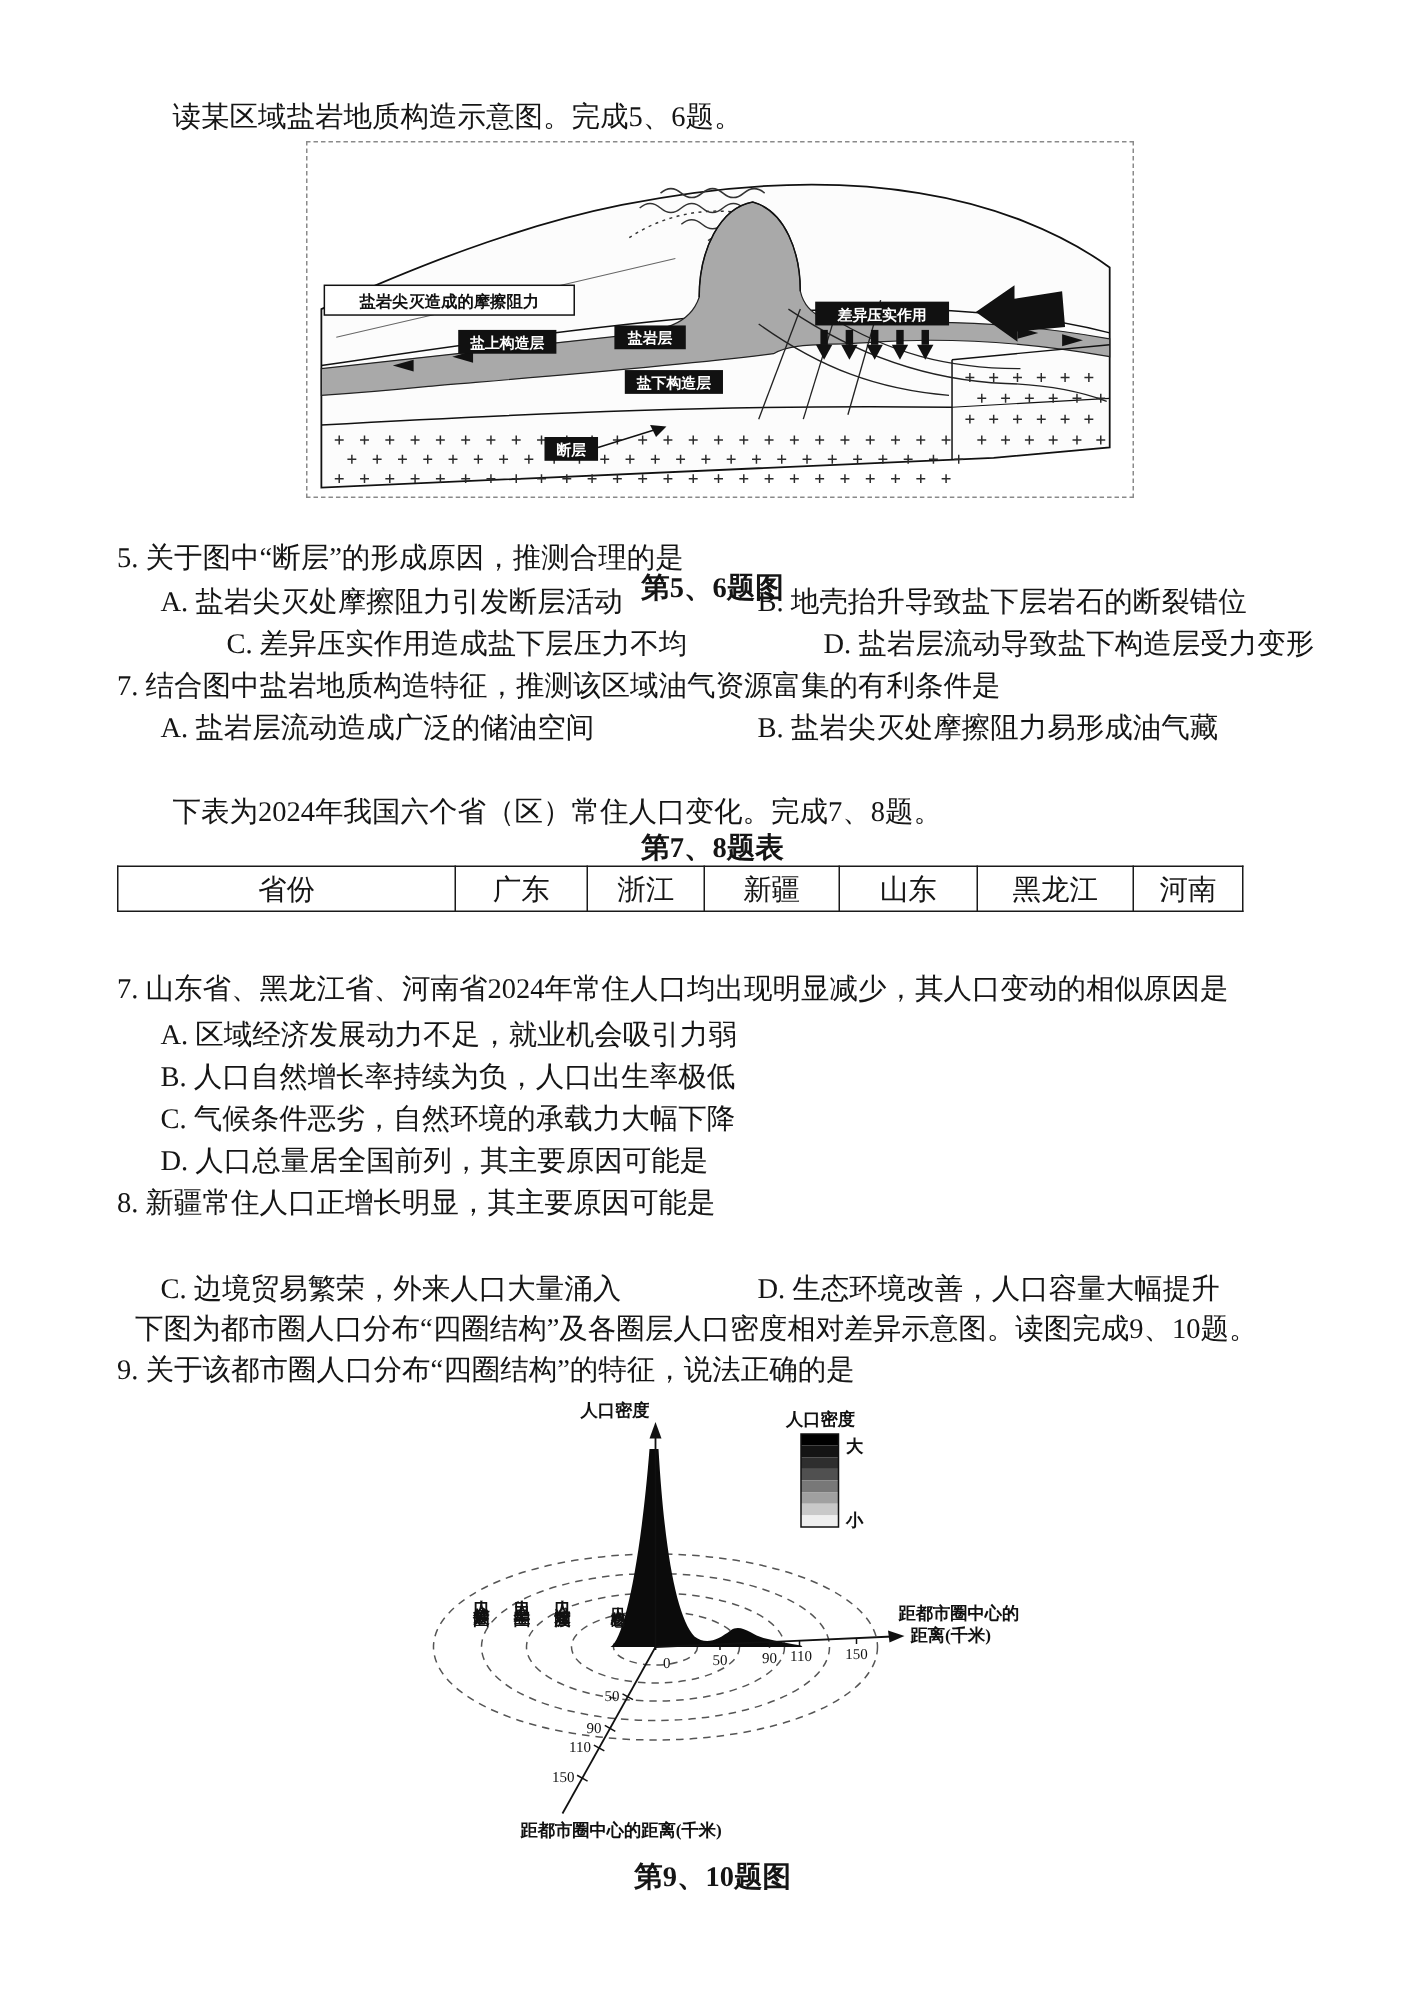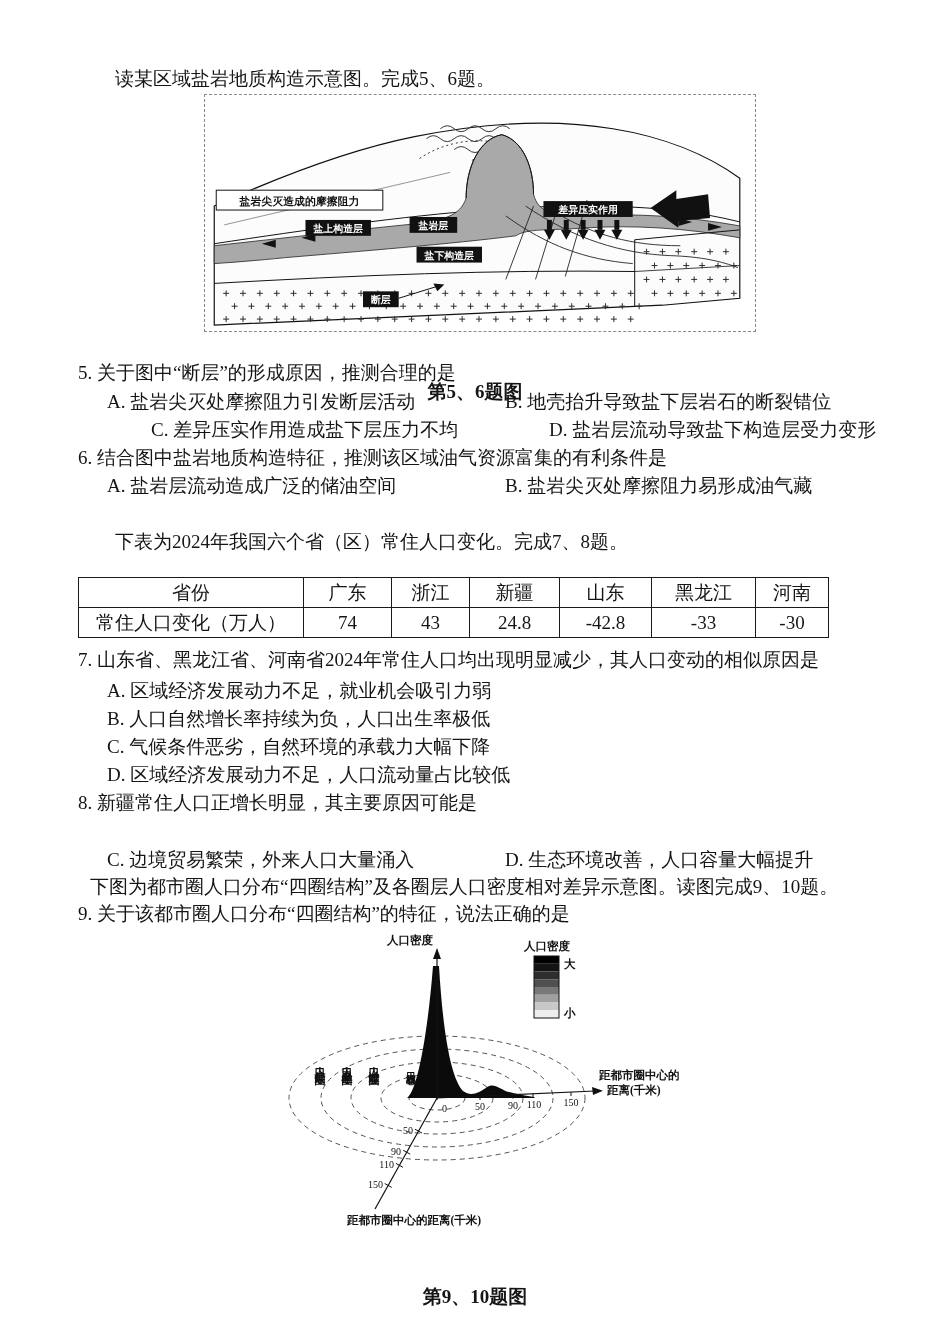--- a/index.html
+++ b/index.html
@@ -111,63 +111,55 @@
   <div class="caption" style="top:335px;margin-top:44px;">第5、6题图</div>
 
   <div class="line" style="left:78px;top:360px;">5. 关于图中“断层”的形成原因，推测合理的是</div>
   <div class="optrow" style="top:389px;">
     <span class="c1">A. 盐岩尖灭处摩擦阻力引发断层活动</span><span>B. 地壳抬升导致盐下层岩石的断裂错位</span>
   </div>
   <div class="optrow" style="top:417px;margin-left:44px;">
     <span class="c1">C. 差异压实作用造成盐下层压力不均</span><span>D. 盐岩层流动导致盐下构造层受力变形</span>
   </div>
 
-  <div class="line" style="left:78px;top:445px;">6. 结合图中盐岩地质构造特征，推测该区域油气资源富集的有利条件是</div>
+  <div class="line" style="left:78px;top:445px;">7. 结合图中盐岩地质构造特征，推测该区域油气资源富集的有利条件是</div>
   <div class="optrow" style="top:473px;">
     <span class="c1">A. 盐岩层流动造成广泛的储油空间</span><span>B. 盐岩尖灭处摩擦阻力易形成油气藏</span>
   </div>
 
   <div class="line" style="left:115px;top:529px;">下表为2024年我国六个省（区）常住人口变化。完成7、8题。</div>
+  <div class="caption" style="top:552px;">第7、8题表</div>
   <table class="ptable">
     <colgroup>
       <col style="width:225px">
         <col style="width:88px">
         <col style="width:78px">
         <col style="width:90px">
         <col style="width:92px">
         <col style="width:104px">
         <col style="width:73px">
     </colgroup>
     <tbody>
         <tr>
       <th>省份</th>
       <th>广东</th>
       <th>浙江</th>
       <th>新疆</th>
       <th>山东</th>
       <th>黑龙江</th>
       <th>河南</th>
     </tr>
-    <tr>
-      <td>常住人口变化（万人）</td>
-      <td>74</td>
-      <td>43</td>
-      <td>24.8</td>
-      <td>-42.8</td>
-      <td>-33</td>
-      <td>-30</td>
-    </tr>
   </tbody>
     </table>
 
   <div class="line" style="left:78px;top:647px;">7. 山东省、黑龙江省、河南省2024年常住人口均出现明显减少，其人口变动的相似原因是</div>
   <div class="optline" style="top:678px;">A. 区域经济发展动力不足，就业机会吸引力弱</div>
   <div class="optline" style="top:706px;">B. 人口自然增长率持续为负，人口出生率极低</div>
   <div class="optline" style="top:734px;">C. 气候条件恶劣，自然环境的承载力大幅下降</div>
-  <div class="optline" style="top:762px;">D. 区域经济发展动力不足，人口流动量占比较低</div>
+  <div class="optline" style="top:762px;">D. 人口总量居全国前列，其主要原因可能是</div>
 
   <div class="line" style="left:78px;top:790px;">8. 新疆常住人口正增长明显，其主要原因可能是</div>
   <div class="optrow" style="top:847px;">
     <span class="c1">C. 边境贸易繁荣，外来人口大量涌入</span><span>D. 生态环境改善，人口容量大幅提升</span>
   </div>
 
   <div class="line" style="left:90px;top:874px;">下图为都市圈人口分布“四圈结构”及各圈层人口密度相对差异示意图。读图完成9、10题。</div>
   <div class="line" style="left:78px;top:901px;">9. 关于该都市圈人口分布“四圈结构”的特征，说法正确的是</div>
 
   <div class="fig2">
@@ -227,15 +219,15 @@
       </g>
       <text x="289" y="42" class="f2b">大</text>
       <text x="289" y="91" class="f2b">小</text>
     </svg>
     
     <div class="ring-label" style="left:37px;top:132px;">人口扩展圈</div>
     <div class="ring-label" style="left:64px;top:132px;">人口卫星圈</div>
     <div class="ring-label" style="left:91px;top:132px;">人口过渡圈</div>
     <div class="ring-label" style="left:129px;top:138px;font-size:9.5px;letter-spacing:1px;">人口核心圈</div>
   </div>
-  <div class="caption" style="top:1238px;margin-top:46px;">第9、10题图</div>
+  <div class="caption" style="top:1238px;">第9、10题图</div>
 
 </div>
 
 </body></html>

